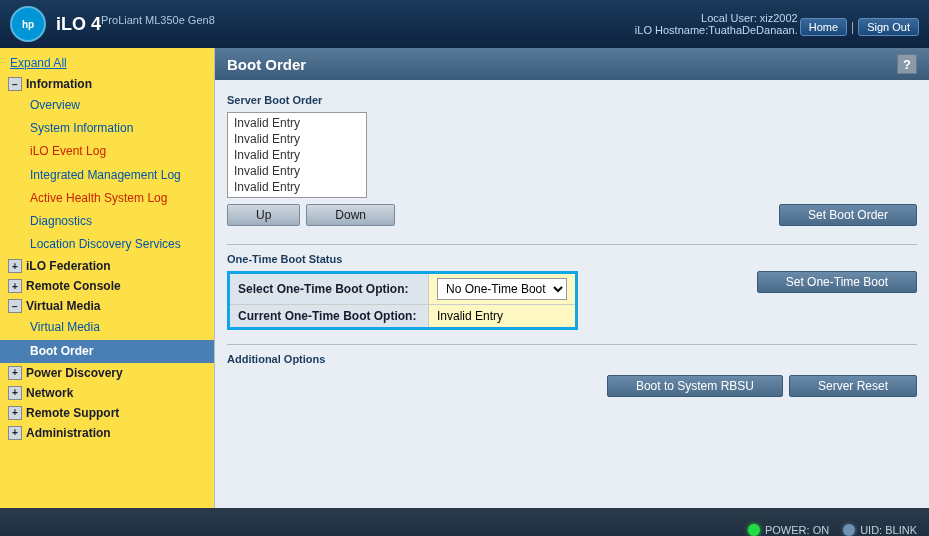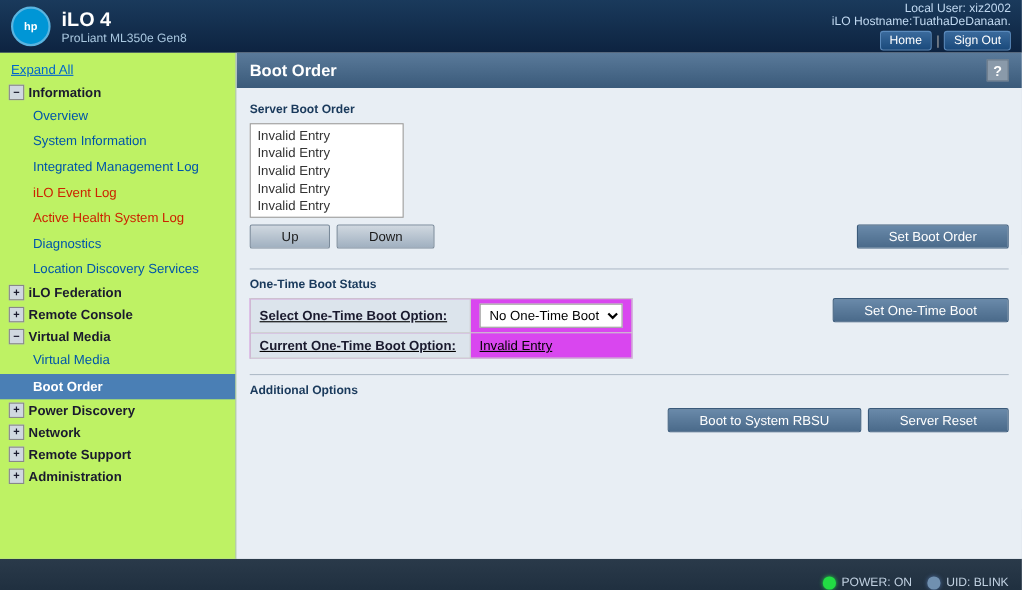--- a/index.html
+++ b/index.html
@@ -17,40 +17,40 @@
     }
     .header-left { display: flex; align-items: center; gap: 10px; }
     .hp-logo {
       width: 36px; height: 36px;
       background: #0096d6;
       border-radius: 50%;
       display: flex; align-items: center; justify-content: center;
       color: white; font-weight: bold; font-size: 10px;
       border: 2px solid #5ab4e0;
     }
-    .header-title { display: flex; flex-direction: column; }
+    .header-title { display: flex; }
     .header-title .ilo-version { font-size: 18px; font-weight: bold; color: white; }
     .header-title .server-model { font-size: 11px; color: #aac8e0; }
-    .header-right { display: flex; flex-direction: column; align-items: flex-end; gap: 2px; }
+    .header-right { display: flex; align-items: flex-end; gap: 2px; }
     .header-user-info { font-size: 11px; color: #c0d8f0; text-align: right; }
     .header-links { display: flex; gap: 4px; align-items: center; }
     .header-links a {
       color: white; text-decoration: none; font-size: 11px;
       background: linear-gradient(to bottom, #3a6a9c, #1a4a7c);
       padding: 2px 8px; border-radius: 3px; border: 1px solid #5a8abC;
     }
     .header-links .separator { color: #aaa; }
 
     
     .main-layout { display: flex; height: calc(536px - 48px - 28px); }
 
     
     .sidebar {
       width: 215px; min-width: 215px;
-      background: #bef264;
+      background: #fde047;
       border-right: 1px solid #b0bcc8;
       overflow-y: auto;
       padding: 4px 0;
     }
     .sidebar-expand-all {
       color: #0066cc; cursor: pointer; padding: 4px 10px; font-size: 12px;
       text-decoration: underline;
     }
     .sidebar-section-header {
       display: flex; align-items: center; gap: 4px;
@@ -128,24 +128,23 @@
     .btn-blue {
       background: linear-gradient(to bottom, #6a8aaa, #4a6a8a);
       color: white; border: 1px solid #3a5a7a;
     }
 
     .btn-row { display: flex; gap: 6px; margin-bottom: 10px; }
 
     
     .boot-table {
       border-collapse: collapse;
-      background: #d946ef;
-      border: 1px solid #0ea5e9;
+      background: #fef9c3;
+      border: 3px solid #0ea5e9;
       margin-bottom: 6px;
-      text-decoration: underline;
     }
     .boot-table td {
       padding: 4px 8px;
       border: 1px solid #ccc;
       font-size: 12px;
     }
     .boot-table td:first-child {
       background: #dce4ec;
       font-weight: bold;
       width: 200px;
@@ -203,22 +202,22 @@
 
   <div class="sidebar">
     <div class="sidebar-expand-all">Expand All</div>
 
     <div class="sidebar-section-header">
       <div class="sidebar-toggle">−</div>
       <span>Information</span>
     </div>
     <div class="sidebar-item blue-link">Overview</div>
     <div class="sidebar-item blue-link">System Information</div>
+    <div class="sidebar-item red-link">iLO Event Log</div>
     <div class="sidebar-item blue-link">Integrated Management Log</div>
-    <div class="sidebar-item red-link">iLO Event Log</div>
     <div class="sidebar-item red-link">Active Health System Log</div>
     <div class="sidebar-item blue-link">Diagnostics</div>
     <div class="sidebar-item blue-link">Location Discovery Services</div>
 
     <div class="sidebar-section-header">
       <div class="sidebar-toggle">+</div>
       <span>iLO Federation</span>
     </div>
 
     <div class="sidebar-section-header">

